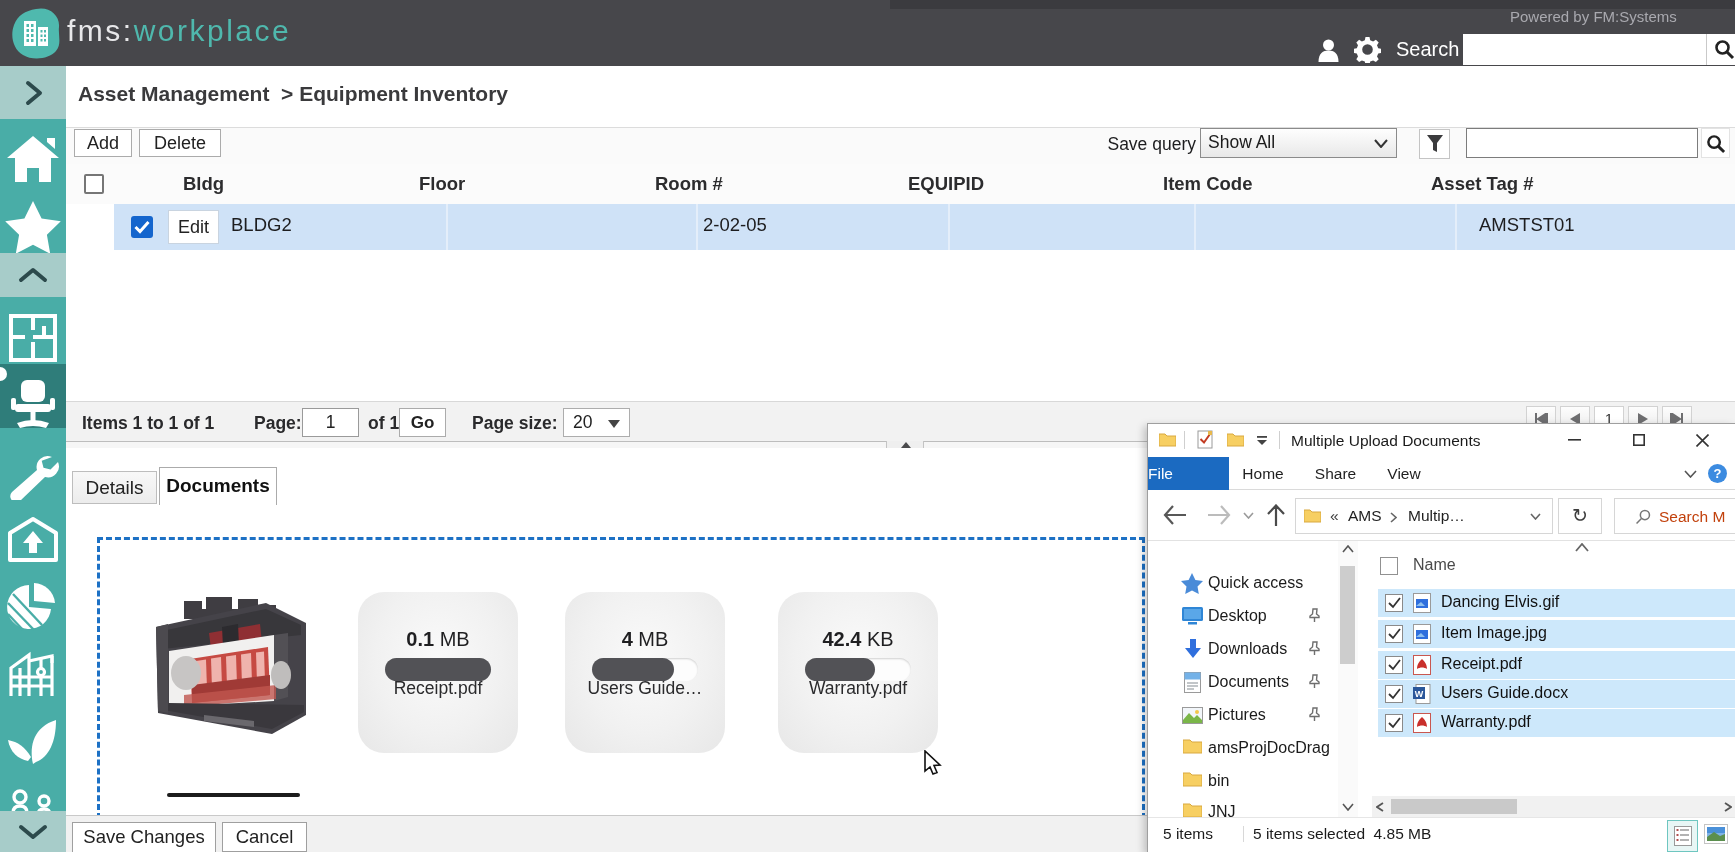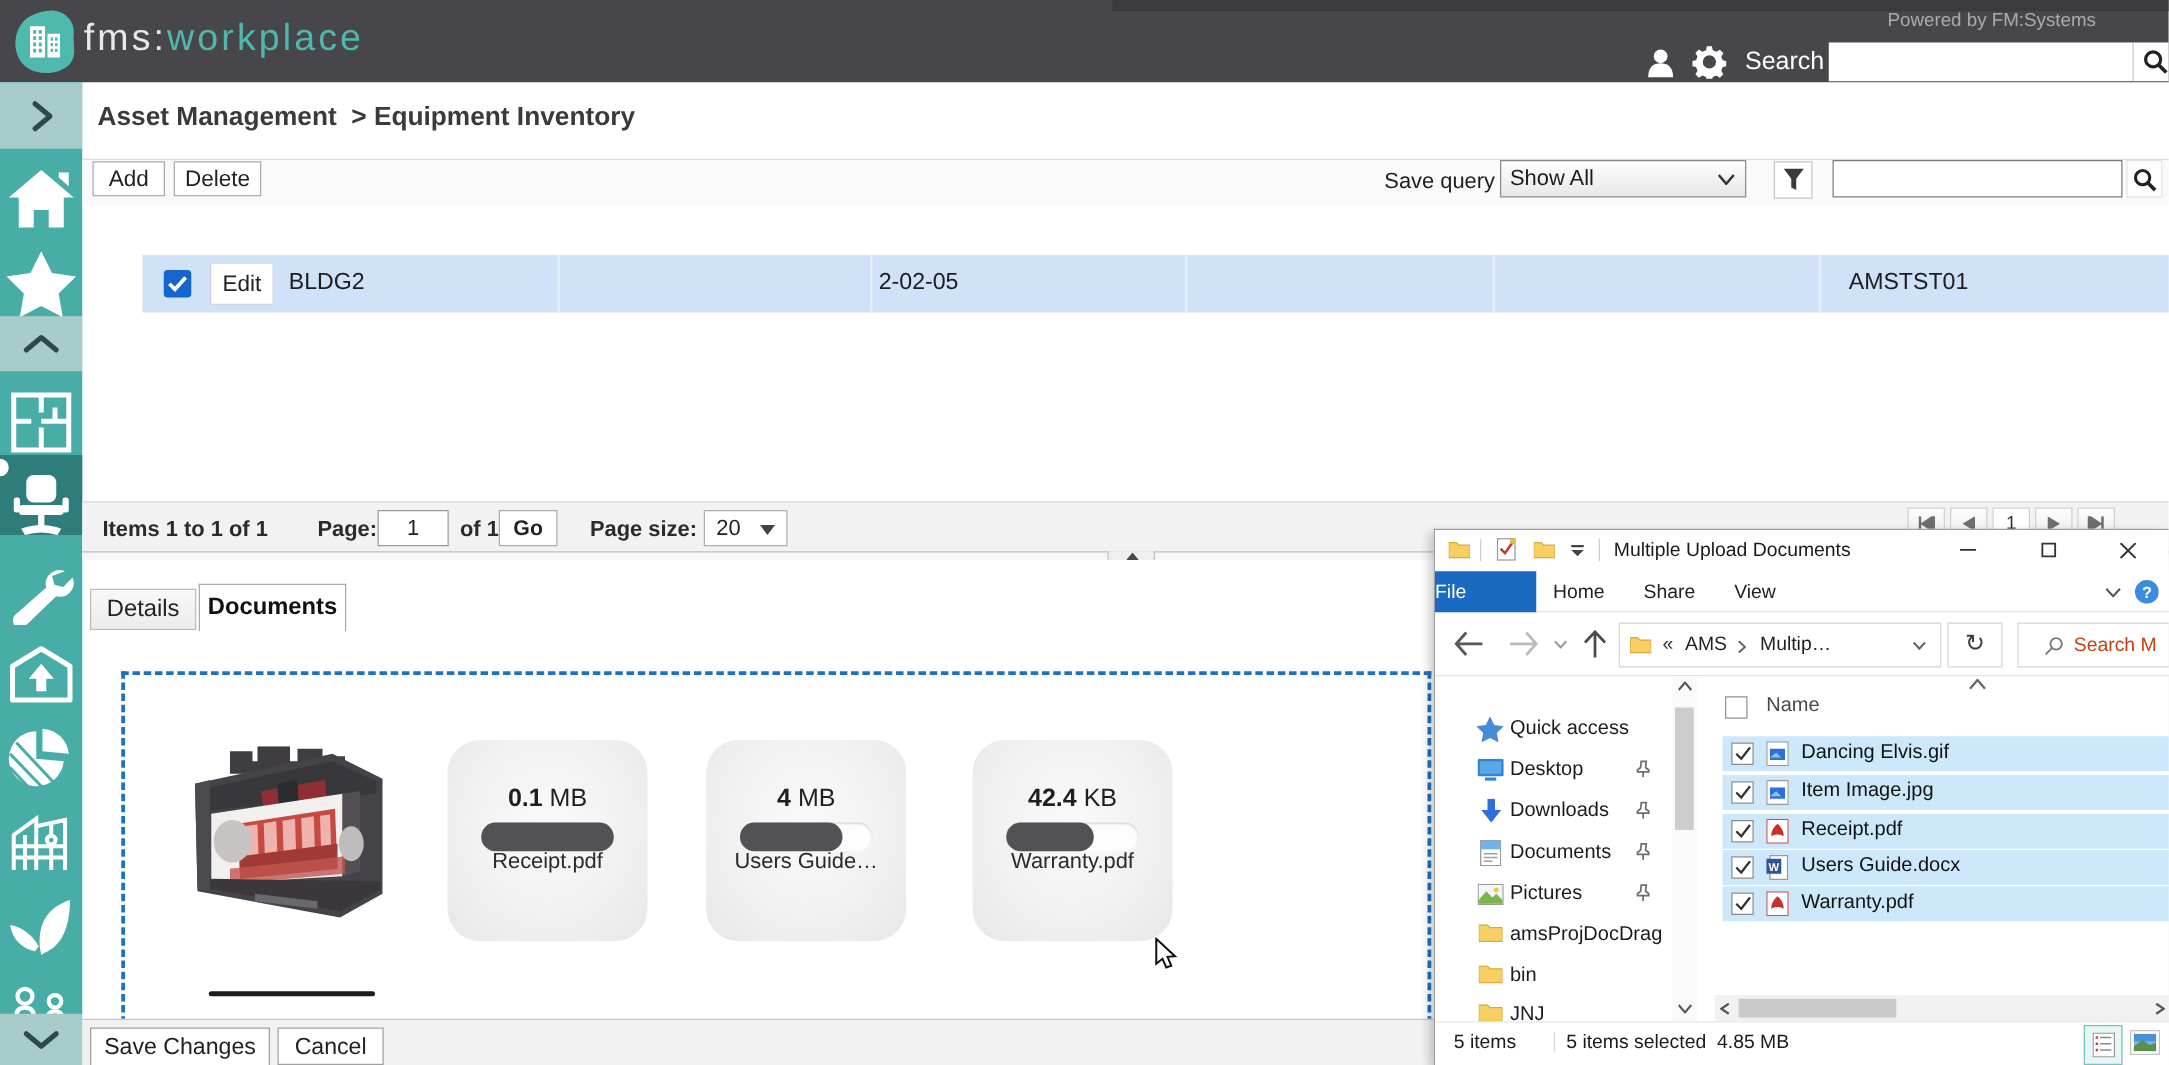--- a/index.html
+++ b/index.html
@@ -264,41 +264,50 @@
     <svg class="sb-ico" style="top:754px" width="66" height="24" viewBox="0 0 66 24">
       <path d="M21 7 L33 17 L45 7" fill="none" stroke="#2c4a4c" stroke-width="4" stroke-linecap="round" stroke-linejoin="round"></path>
     </svg>
   </div>
 
   <div id="main" class="abs">
     <div id="crumb" class="abs">Asset Management&nbsp; &gt; Equipment Inventory</div>
     <div id="crumbline" class="abs"></div>
     <div id="toolbar" class="abs"></div>
     <div class="btn" style="left:8px;top:63px;width:58px;height:28px;font-size:18px;line-height:26px;">Add</div>
-    <div class="btn" style="left:73px;top:63px;width:70px;height:28px;font-size:18px;line-height:26px;">Delete</div>
+    <div class="btn" style="left:73px;top:63px;width:82px;height:28px;font-size:18px;line-height:26px;">Delete</div>
     <div id="savequery" class="abs">Save query</div>
     <div id="showall" class="abs">
       <span style="position:absolute;left:7px;top:3px;">Show All</span>
       <svg style="position:absolute;right:8px;top:10px" width="14" height="9" viewBox="0 0 14 9">
         <path d="M1 1 L7 8 L13 1" fill="none" stroke="#333" stroke-width="2"></path>
       </svg>
     </div>
     <div id="filterbtn" class="abs">
       <svg style="position:absolute;left:6px;top:4px" width="18" height="20" viewBox="0 0 18 20">
         <path d="M1 1 H17 L11 9 V18 L7 16 V9 Z" fill="#3b3b3d"></path>
       </svg>
     </div>
     <div id="gsearch" class="abs"></div>
     <div id="gsearchbtn" class="abs">
       <svg style="position:absolute;left:4px;top:5px" width="20" height="20" viewBox="0 0 21 21">
         <circle cx="8.5" cy="8.5" r="6" fill="none" stroke="#222" stroke-width="2.6"></circle>
         <line x1="13" y1="13" x2="19" y2="19" stroke="#222" stroke-width="3"></line>
       </svg>
     </div>
 
+    <div id="thead" class="abs">
+      <div class="cbx" style="left:18px;top:10px"></div>
+      <div class="th" style="left:117px">Bldg</div>
+      <div class="th" style="left:353px">Floor</div>
+      <div class="th" style="left:589px">Room #</div>
+      <div class="th" style="left:842px">EQUIPID</div>
+      <div class="th" style="left:1097px">Item Code</div>
+      <div class="th" style="left:1365px">Asset Tag #</div>
+    </div>
     <div id="row1" class="abs">
       <div class="colsep" style="left:332px"></div>
       <div class="colsep" style="left:582px"></div>
       <div class="colsep" style="left:834px"></div>
       <div class="colsep" style="left:1080px"></div>
       <div class="colsep" style="left:1341px"></div>
       <div class="cbx-on" style="left:17px;top:12px">
         <svg style="position:absolute;left:3px;top:4px" width="16" height="14" viewBox="0 0 16 14">
           <path d="M1.5 7 L6 11.5 L14.5 2" fill="none" stroke="#fff" stroke-width="3"></path>
         </svg>

